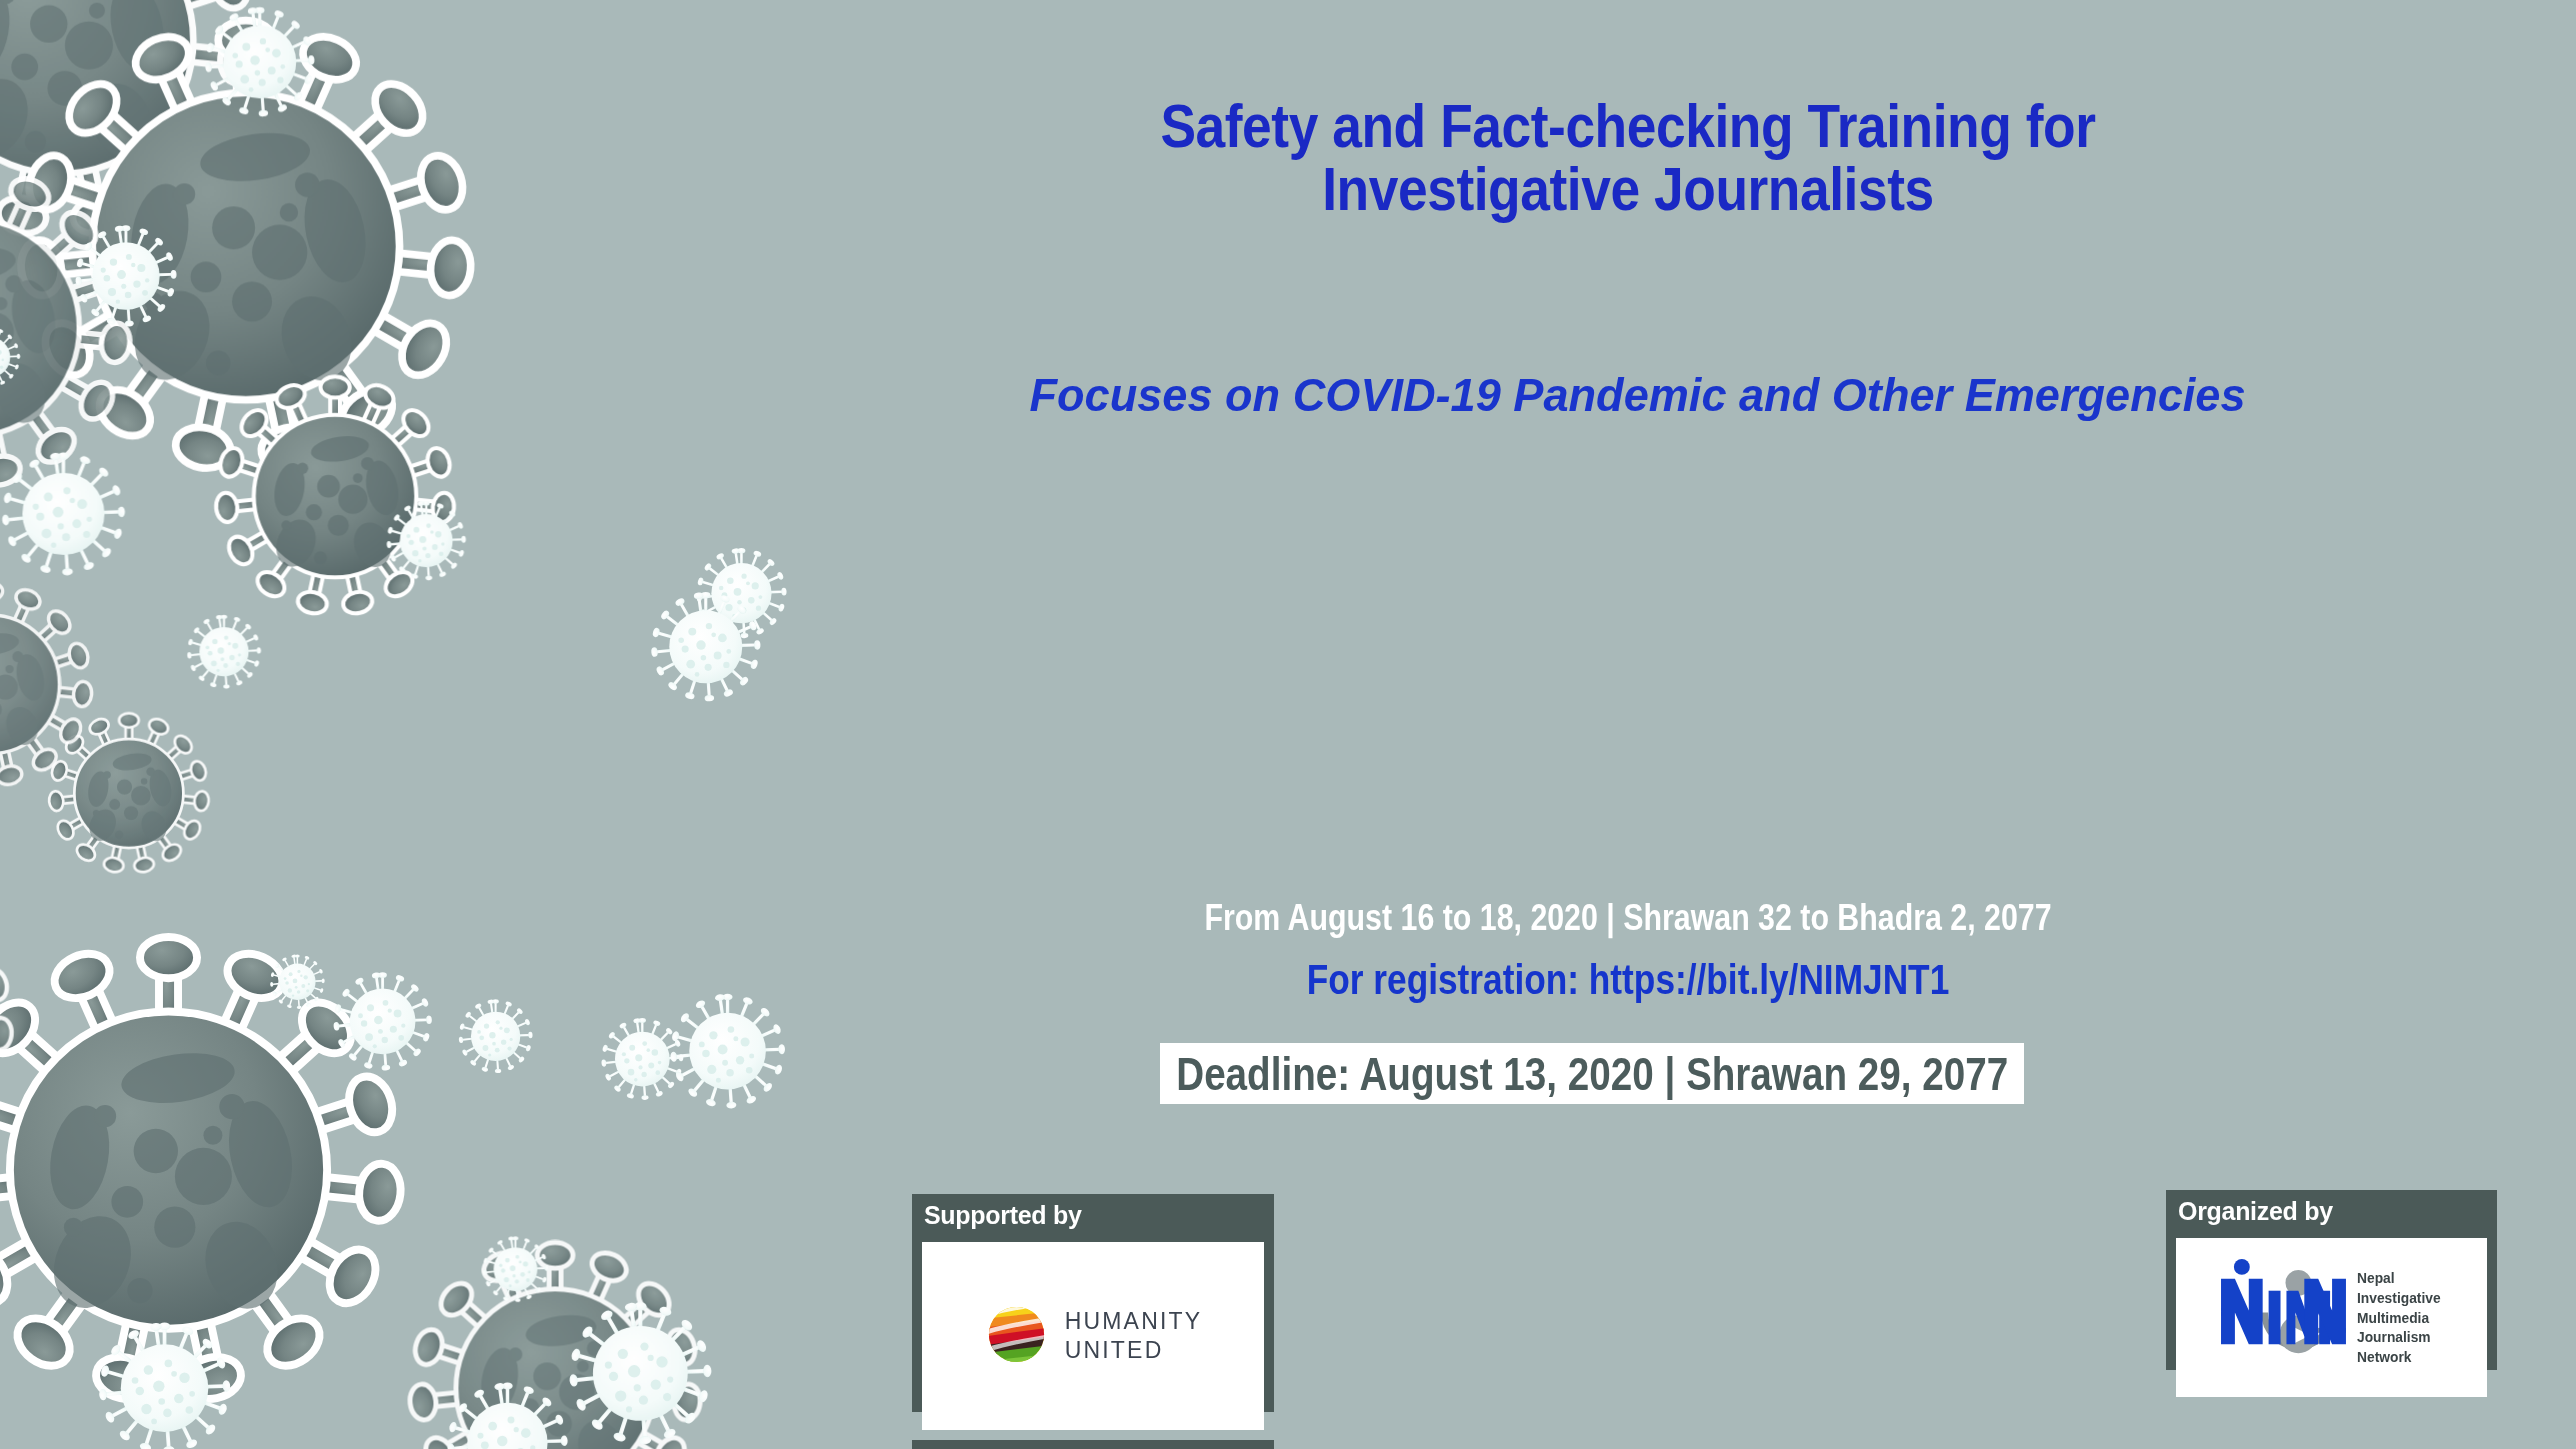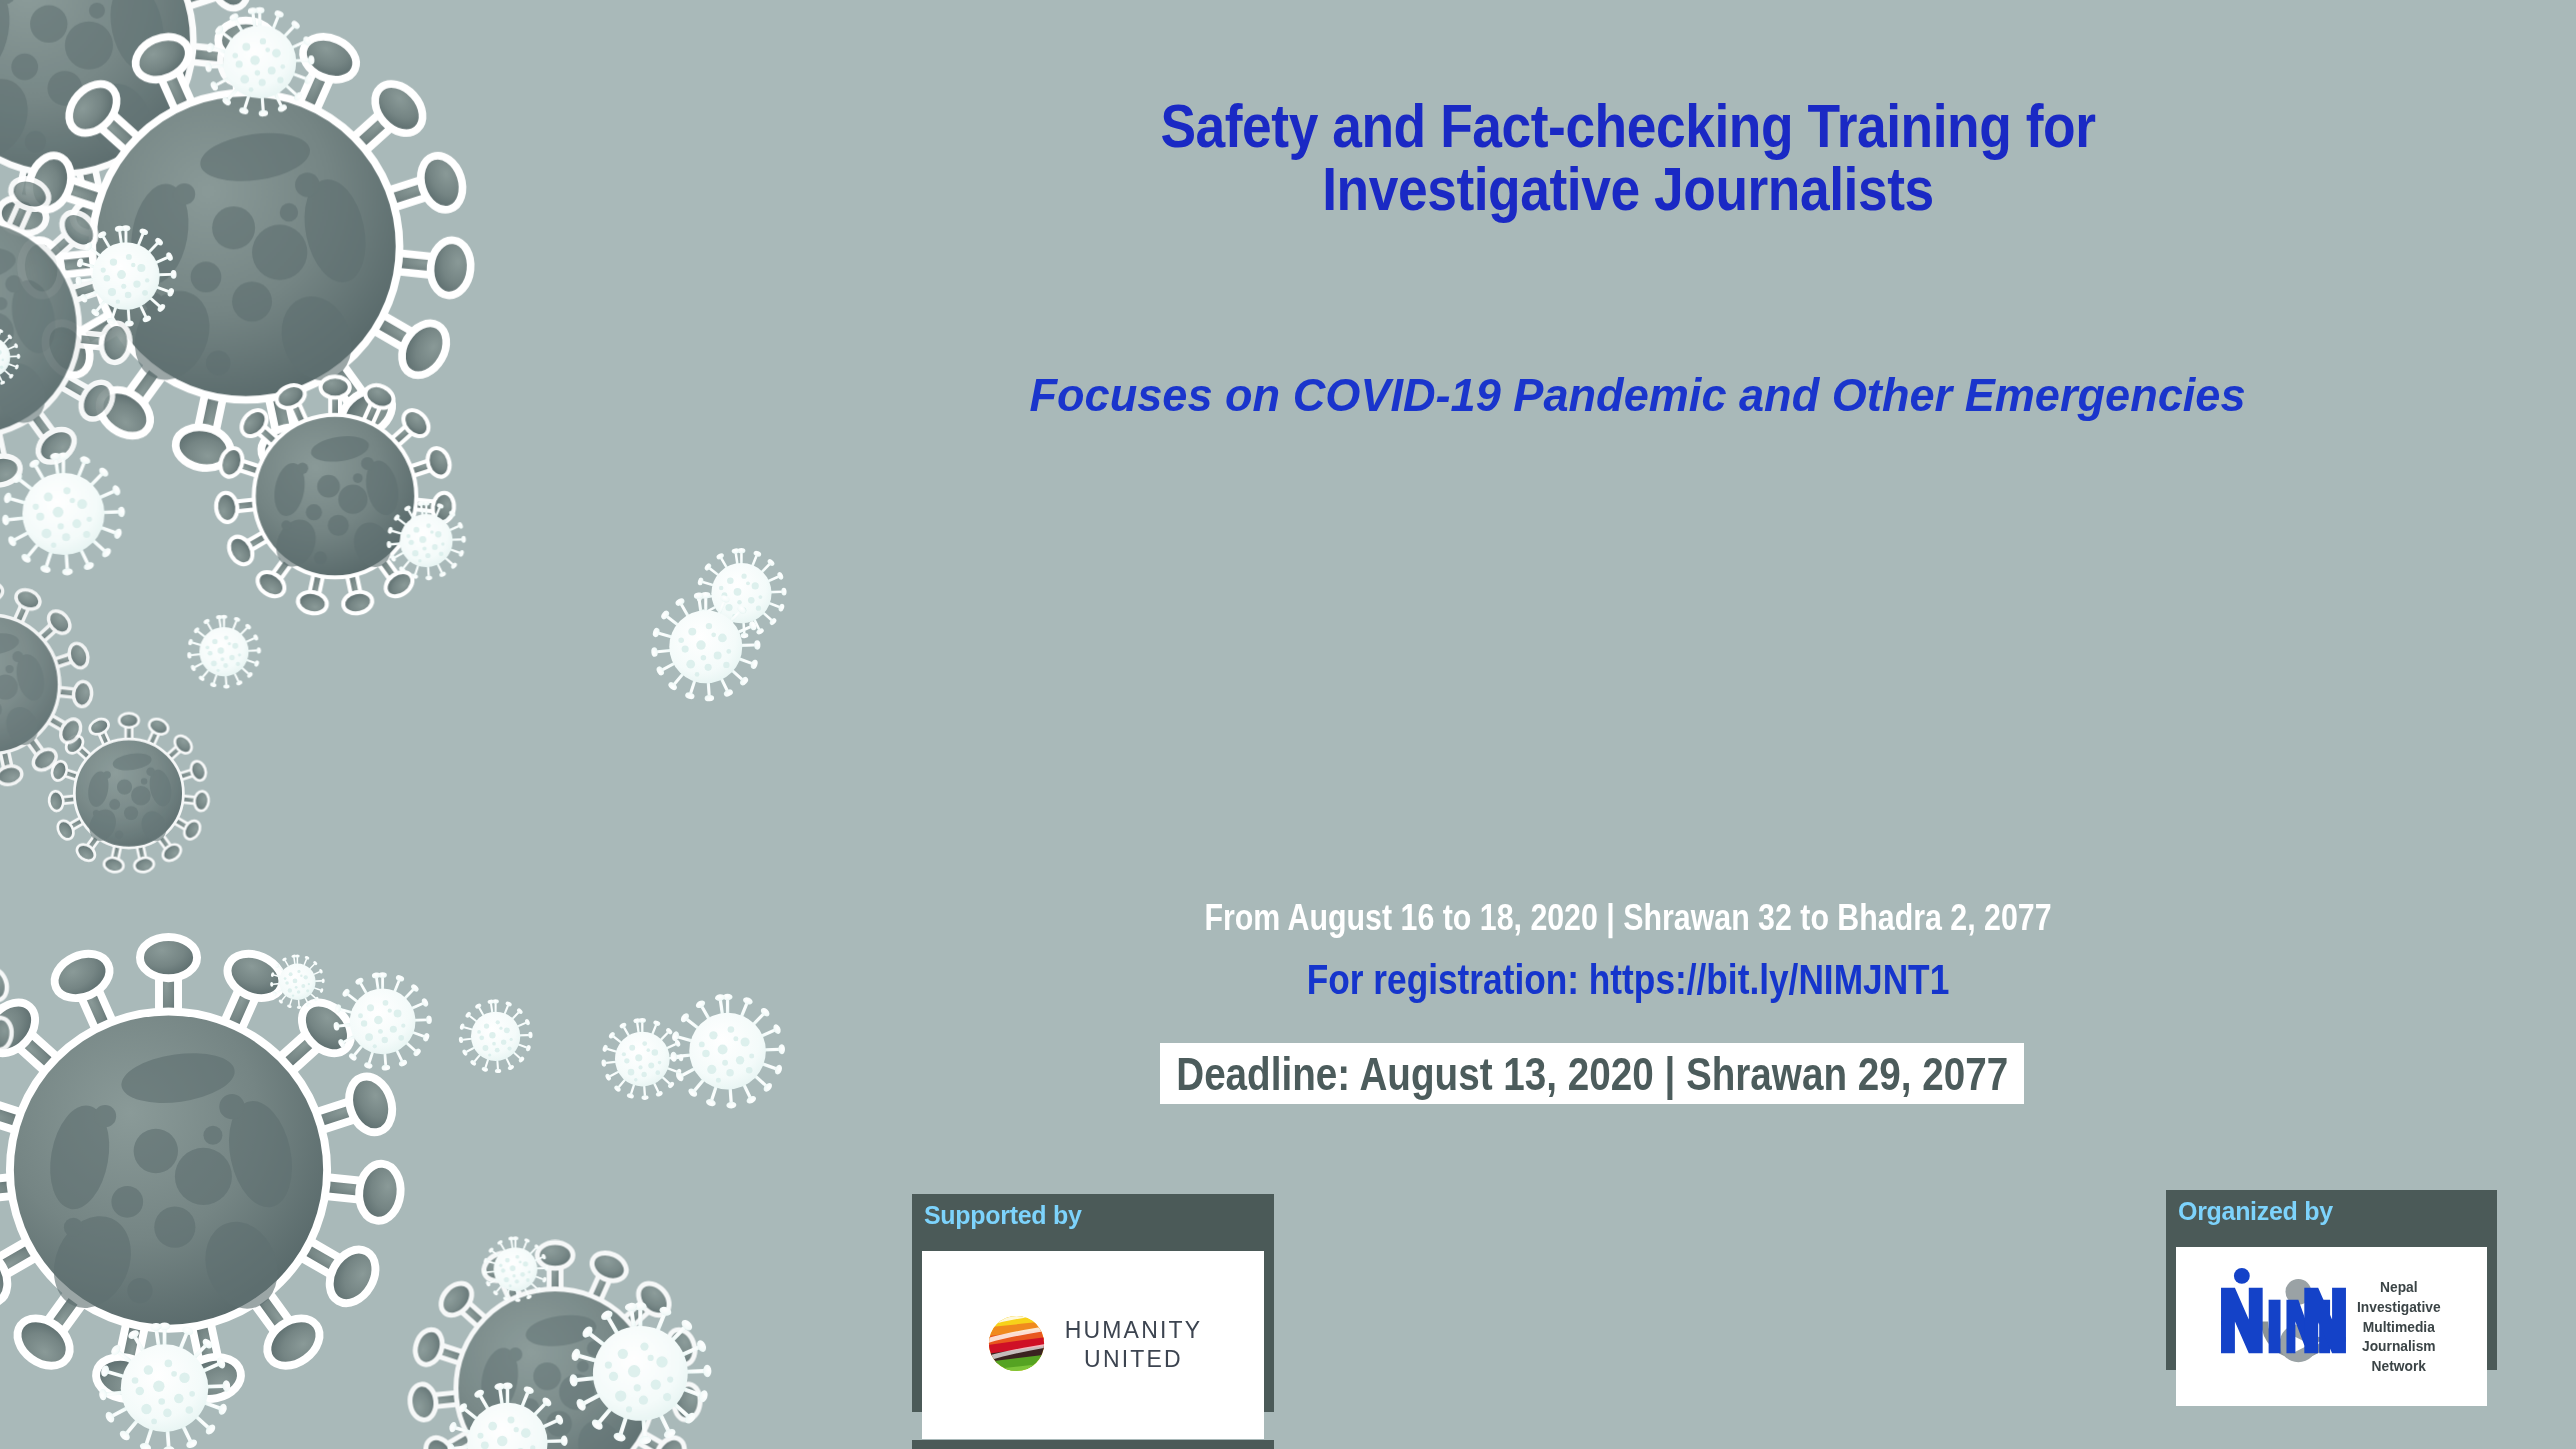--- a/index.html
+++ b/index.html
@@ -143,35 +143,34 @@
   }
 
   
   .logo-box {
     position: absolute;
     background: #4b5a58;
     padding: 0;
     box-sizing: border-box;
   }
   .logo-box-label {
-    color: #7dd3fc;
+    color: #ffffff;
     font-family: "Liberation Sans", sans-serif;
     font-weight: bold;
     font-size: 25px;
     letter-spacing: -0.3px;
     padding: 7px 0 4px 12px;
   }
   .logo-panel {
     background: #ffffff;
-    margin: 17px 10px 10px 10px;
+    margin: 8px 10px 10px 10px;
     display: flex;
     align-items: center;
     justify-content: center;
     box-sizing: border-box;
-    text-align: center;
   }
 
   #supported-box { left: 912px; top: 1194px; width: 362px; height: 218px; }
   #supported-panel { height: 188px; }
 
   #organized-box { left: 2166px; top: 1190px; width: 331px; height: 180px; }
   #organized-panel { height: 159px; }
 
   #third-box {
     left: 912px; top: 1440px; width: 362px; height: 218px;

